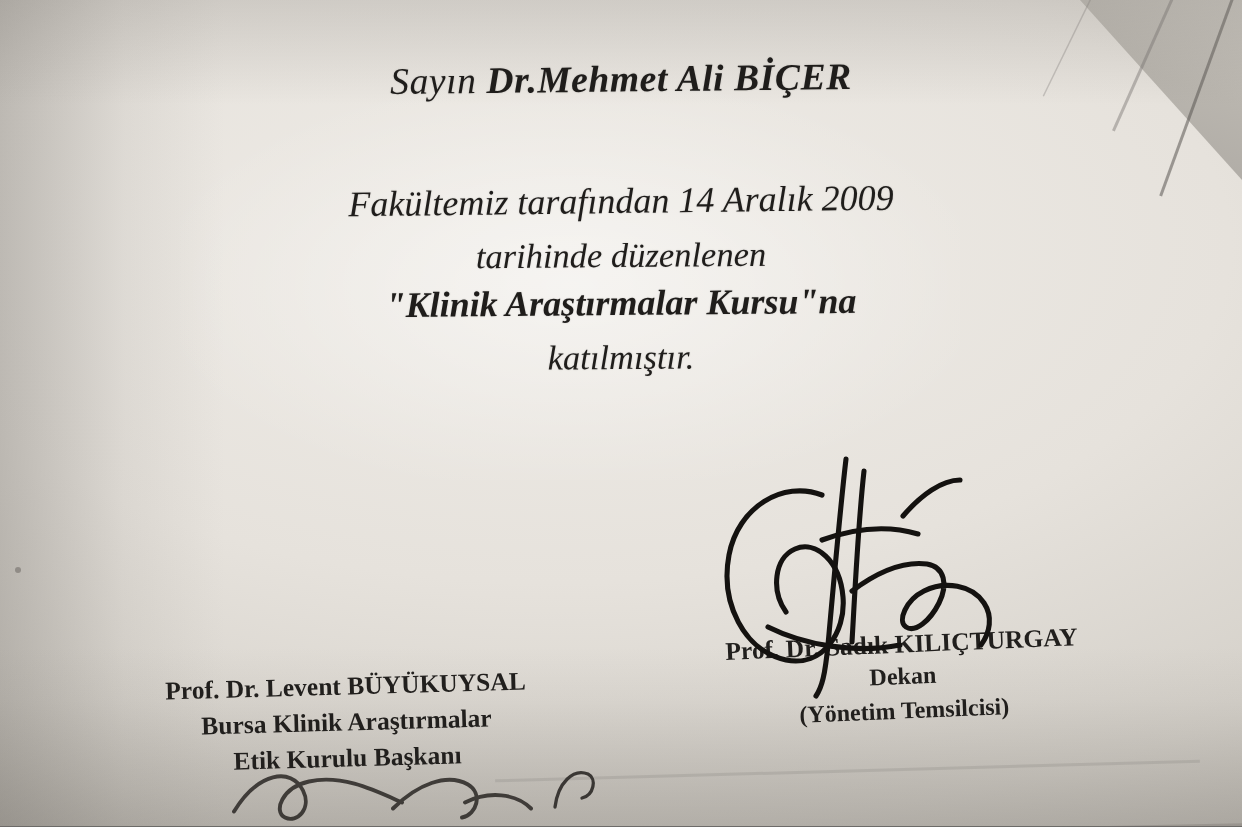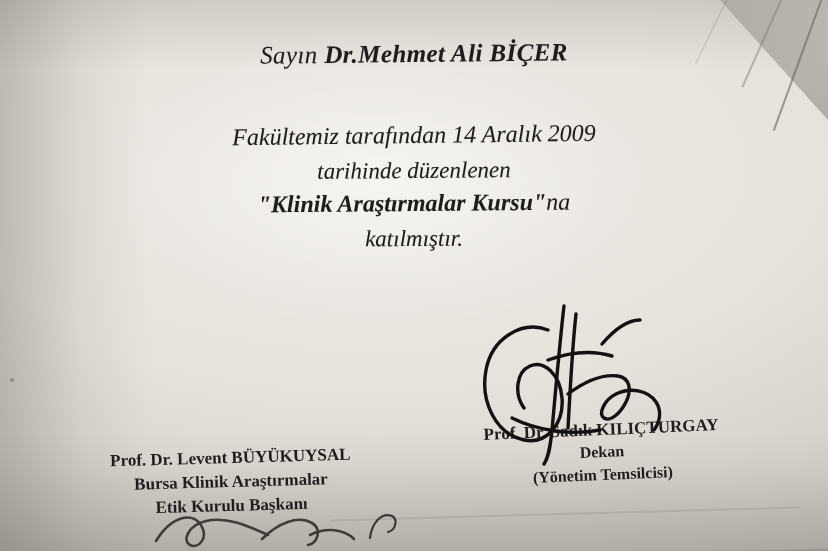--- a/index.html
+++ b/index.html
@@ -145,21 +145,21 @@
   }
   .body3 {
     left: 0; right: 0; top: 190px;
     text-align: center;
     font-size: 24px;
     font-style: italic;
     font-weight: bold;
     transform: rotate(-0.5deg);
   }
   .body3 .suffix {
-    font-weight: normal;
+    font-weight: bold;
     font-style: italic;
     text-align: center;
   }
   .body4 {
     left: 0; right: 0; top: 226px;
     text-align: center;
     font-size: 23px;
     font-style: italic;
     transform: rotate(-0.4deg);
   }

